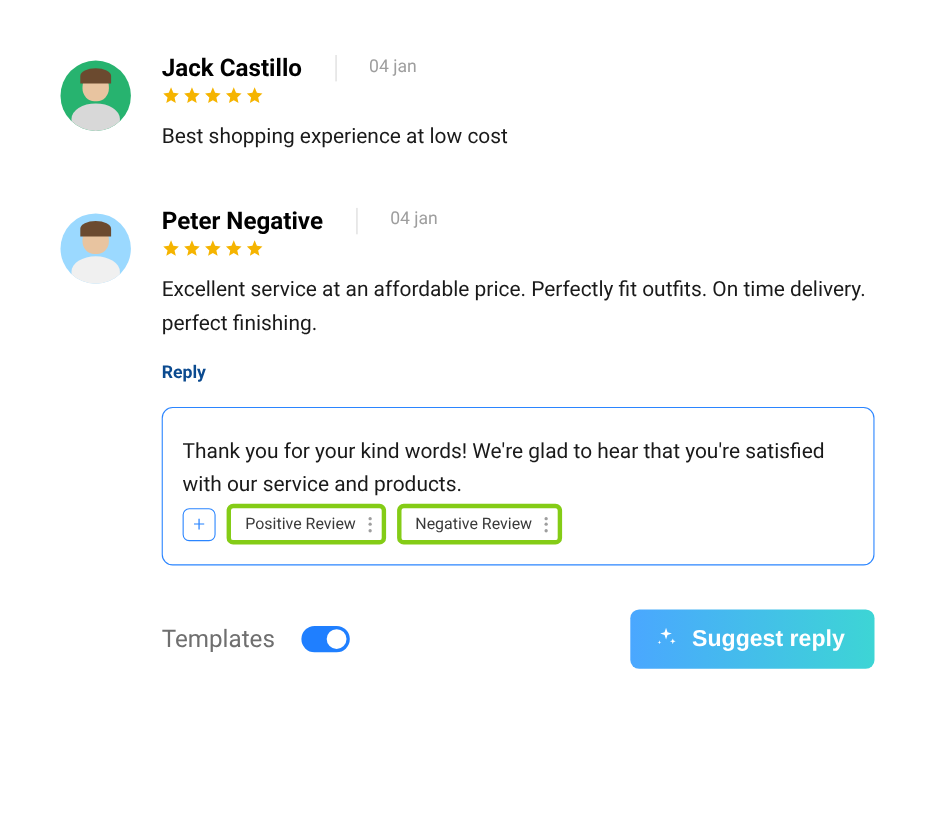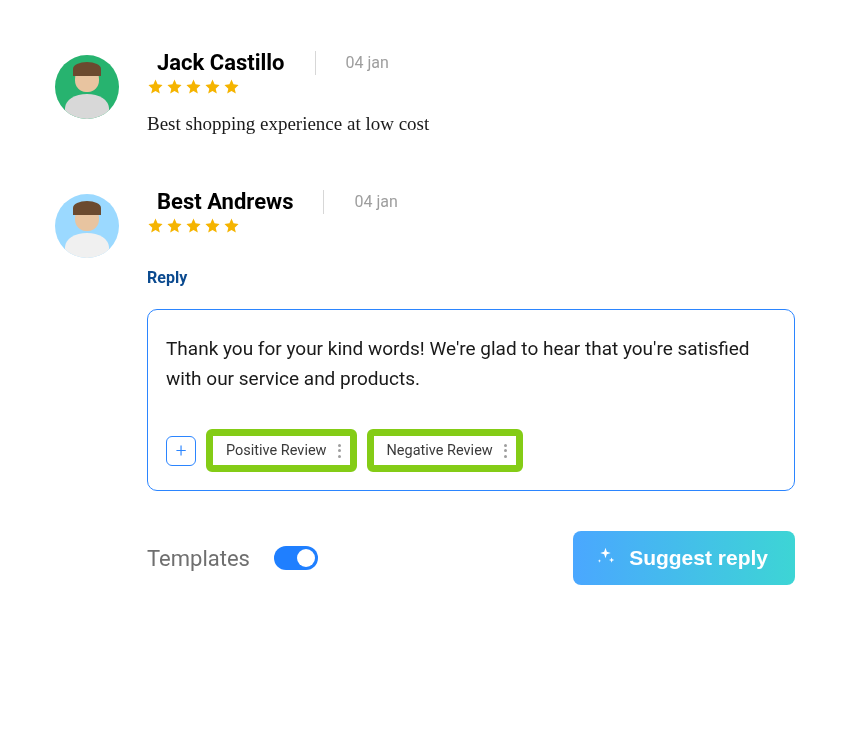--- a/index.html
+++ b/index.html
@@ -55,24 +55,22 @@
       width: 44px;
       height: 28px;
       border-radius: 50% 50% 0 0;
       margin: 0 auto;
     }
     .avatar-1 .avatar-body { background: #d8d8d8; }
     .avatar-2 .avatar-body { background: #f0f0f0; }
     .review-content { flex: 1; }
     .review-header {
       display: flex;
-      align-items: center;
       gap: 30px;
       margin-bottom: 3px;
-      margin-left: 10px;
     }
     .reviewer-name {
       font-size: 22px;
       font-weight: 700;
       color: #000;
     }
     .divider {
       width: 1px;
       height: 24px;
       background: #d7d7d7;
@@ -84,41 +82,40 @@
     .stars {
       display: flex;
       gap: 2px;
       margin-bottom: 14px;
     }
     .star { width: 17px; height: 17px; }
     .review-text {
       font-size: 19px;
       color: #1a1a1a;
       line-height: 1.6;
-      font-family: Liberation Serif, serif;
     }
     .reply-link {
       display: inline-block;
       font-size: 16px;
       font-weight: 700;
       color: #0b4a8f;
       margin-top: 20px;
       cursor: pointer;
     }
     .reply-box {
       border: 1.5px solid #2b85ff;
       border-radius: 10px;
       padding: 24px 24px 18px 18px;
       margin-top: 22px;
     }
     .reply-text {
       font-size: 19px;
       color: #1a1a1a;
       line-height: 1.55;
-      margin-bottom: 36px;
+      margin-bottom: 4px;
     }
     .template-chips {
       display: flex;
       gap: 10px;
       align-items: center;
     }
     .add-btn {
       width: 30px;
       height: 30px;
       border: 1px solid #2b85ff;
@@ -126,21 +123,21 @@
       display: flex;
       align-items: center;
       justify-content: center;
       color: #2b85ff;
       font-size: 19px;
       font-weight: 300;
       cursor: pointer;
       background: #fff;
     }
     .chip {
-      border: 7px solid #84cc16;
+      border: 4px solid #84cc16;
       border-radius: 6px;
       padding: 6px 9px 6px 13px;
       display: flex;
       align-items: center;
       gap: 11px;
       font-size: 14.5px;
       color: #3a3a3a;
       cursor: pointer;
       background: #fff;
     }
@@ -245,41 +242,42 @@
   <div class="avatar avatar-2">
     <div class="avatar-person">
       <div class="avatar-head">
           <div class="avatar-hair"></div>
         </div>
       <div class="avatar-body"></div>
     </div>
   </div>
   <div class="review-content">
     <div class="review-header">
-      <div class="reviewer-name">Best Andrews</div>
+      <div class="reviewer-name">Peter Negative</div>
       <div class="divider"></div>
       <div class="review-date">04 jan</div>
     </div>
     <div class="stars">
       <svg class="star" viewBox="0 0 24 24" fill="#f5b400">
           <path d="M12 2l2.9 6.9L22 10l-5.5 5 1.6 7L12 18.5 5.9 22l1.6-7L2 10l7.1-1.1z"></path>
         </svg>
       <svg class="star" viewBox="0 0 24 24" fill="#f5b400">
           <path d="M12 2l2.9 6.9L22 10l-5.5 5 1.6 7L12 18.5 5.9 22l1.6-7L2 10l7.1-1.1z"></path>
         </svg>
       <svg class="star" viewBox="0 0 24 24" fill="#f5b400">
           <path d="M12 2l2.9 6.9L22 10l-5.5 5 1.6 7L12 18.5 5.9 22l1.6-7L2 10l7.1-1.1z"></path>
         </svg>
       <svg class="star" viewBox="0 0 24 24" fill="#f5b400">
           <path d="M12 2l2.9 6.9L22 10l-5.5 5 1.6 7L12 18.5 5.9 22l1.6-7L2 10l7.1-1.1z"></path>
         </svg>
       <svg class="star" viewBox="0 0 24 24" fill="#f5b400">
           <path d="M12 2l2.9 6.9L22 10l-5.5 5 1.6 7L12 18.5 5.9 22l1.6-7L2 10l7.1-1.1z"></path>
         </svg>
     </div>
+    <div class="review-text">Excellent service at an affordable price. Perfectly fit outfits. On time delivery. perfect finishing.</div>
     <a class="reply-link">Reply</a>
 
     <div class="reply-box">
       <div class="reply-text">Thank you for your kind words! We're glad to hear that you're satisfied with our service and products.</div>
       <div class="template-chips">
         <div class="add-btn">
           <span>+</span>
         </div>
         <div class="chip">
           <span>Positive Review</span>

